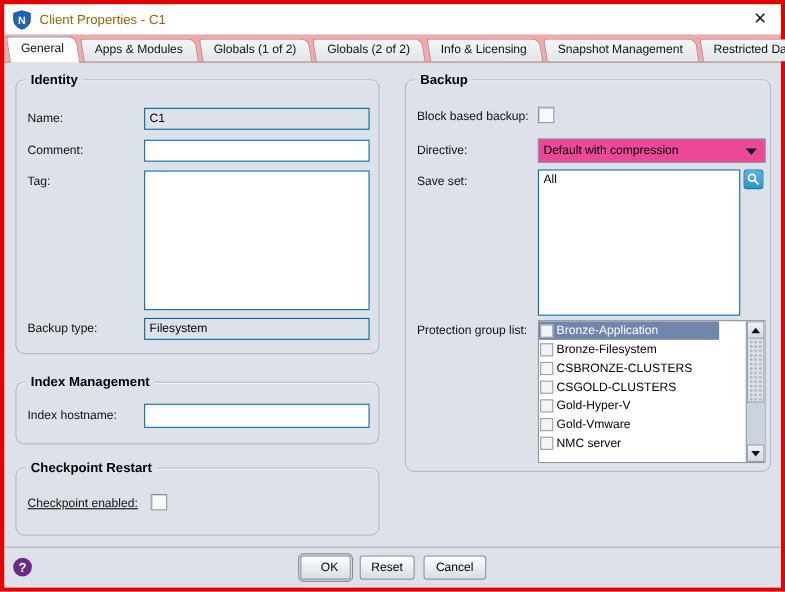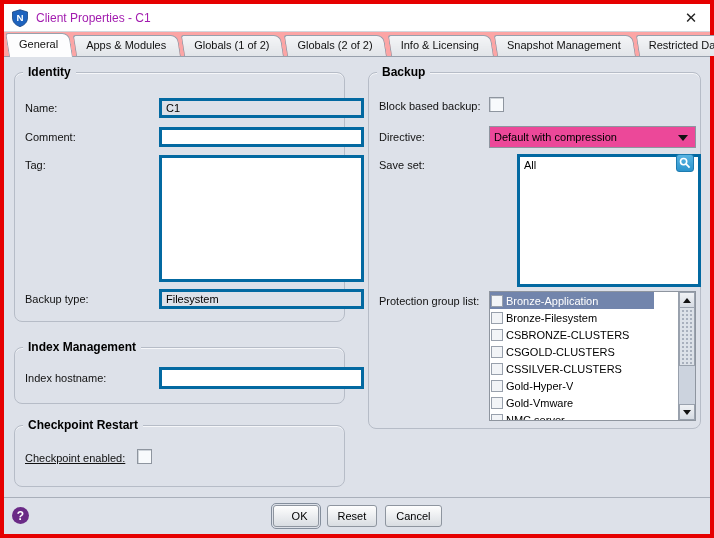--- a/index.html
+++ b/index.html
@@ -14,21 +14,21 @@
     position: relative;
   }
 
   
   .titlebar {
     height: 27px; background: #ffffff;
     display: flex; align-items: center;
     padding: 0 10px 0 7px; flex: none;
   }
   .app-icon { width: 18px; height: 18px; margin-right: 7px; flex: none; }
-  .title-text { font-size: 12px; color: #a21caf; }
+  .title-text { font-size: 12px; color: #a16207; }
   .close-x {
     margin-left: auto; font-size: 15px; color: #222;
     width: 18px; text-align: center; cursor: default; line-height: 18px;
   }
 
   
   .tabbar {
     height: 26px; flex: none; background: #fca5a5;
     border-top: 1px solid #d3d7dd;
     border-bottom: 1px solid #98a0ac;
@@ -61,23 +61,23 @@
     box-shadow: inset 0 1px 0 rgba(255,255,255,.7);
   }
   .legend {
     position: absolute; top: -8px; left: 8px;
     background: #dde1e9; padding: 0 5px;
     font-weight: bold; font-size: 12px; white-space: nowrap; text-align: right;
   }
   .flabel { position: absolute; left: 10px; white-space: nowrap; color: #111; }
 
   .tfield, .tarea {
-    position: absolute; border: 3px solid #0369a1;
+    position: absolute; border: 1px solid #0369a1;
     background: #ffffff; font-family: inherit; font-size: 11px;
-    padding: 2px 4px; color: #000; outline: none; resize: none; margin-left: 28px;
+    padding: 2px 4px; color: #000; outline: none; resize: none;
   }
   .tfield.readonly { background: #dde1e9; }
 
   .cbx {
     position: absolute; width: 15px; height: 15px;
     background: #f8fafc; border: 1px solid #8e959f;
     box-shadow: inset 1px 1px 0 #cfd4da;
   }
 
   
@@ -234,24 +234,20 @@
             <span class="prow-cbx"></span>
             <span class="prow-label">Bronze-Filesystem</span>
           </div>
           <div class="prow">
             <span class="prow-cbx"></span>
             <span class="prow-label">CSBRONZE-CLUSTERS</span>
           </div>
           <div class="prow">
             <span class="prow-cbx"></span>
             <span class="prow-label">CSGOLD-CLUSTERS</span>
-          </div>
-          <div class="prow">
-            <span class="prow-cbx"></span>
-            <span class="prow-label">CSSILVER-CLUSTERS</span>
           </div>
           <div class="prow">
             <span class="prow-cbx"></span>
             <span class="prow-label">Gold-Hyper-V</span>
           </div>
           <div class="prow">
             <span class="prow-cbx"></span>
             <span class="prow-label">Gold-Vmware</span>
           </div>
           <div class="prow">

